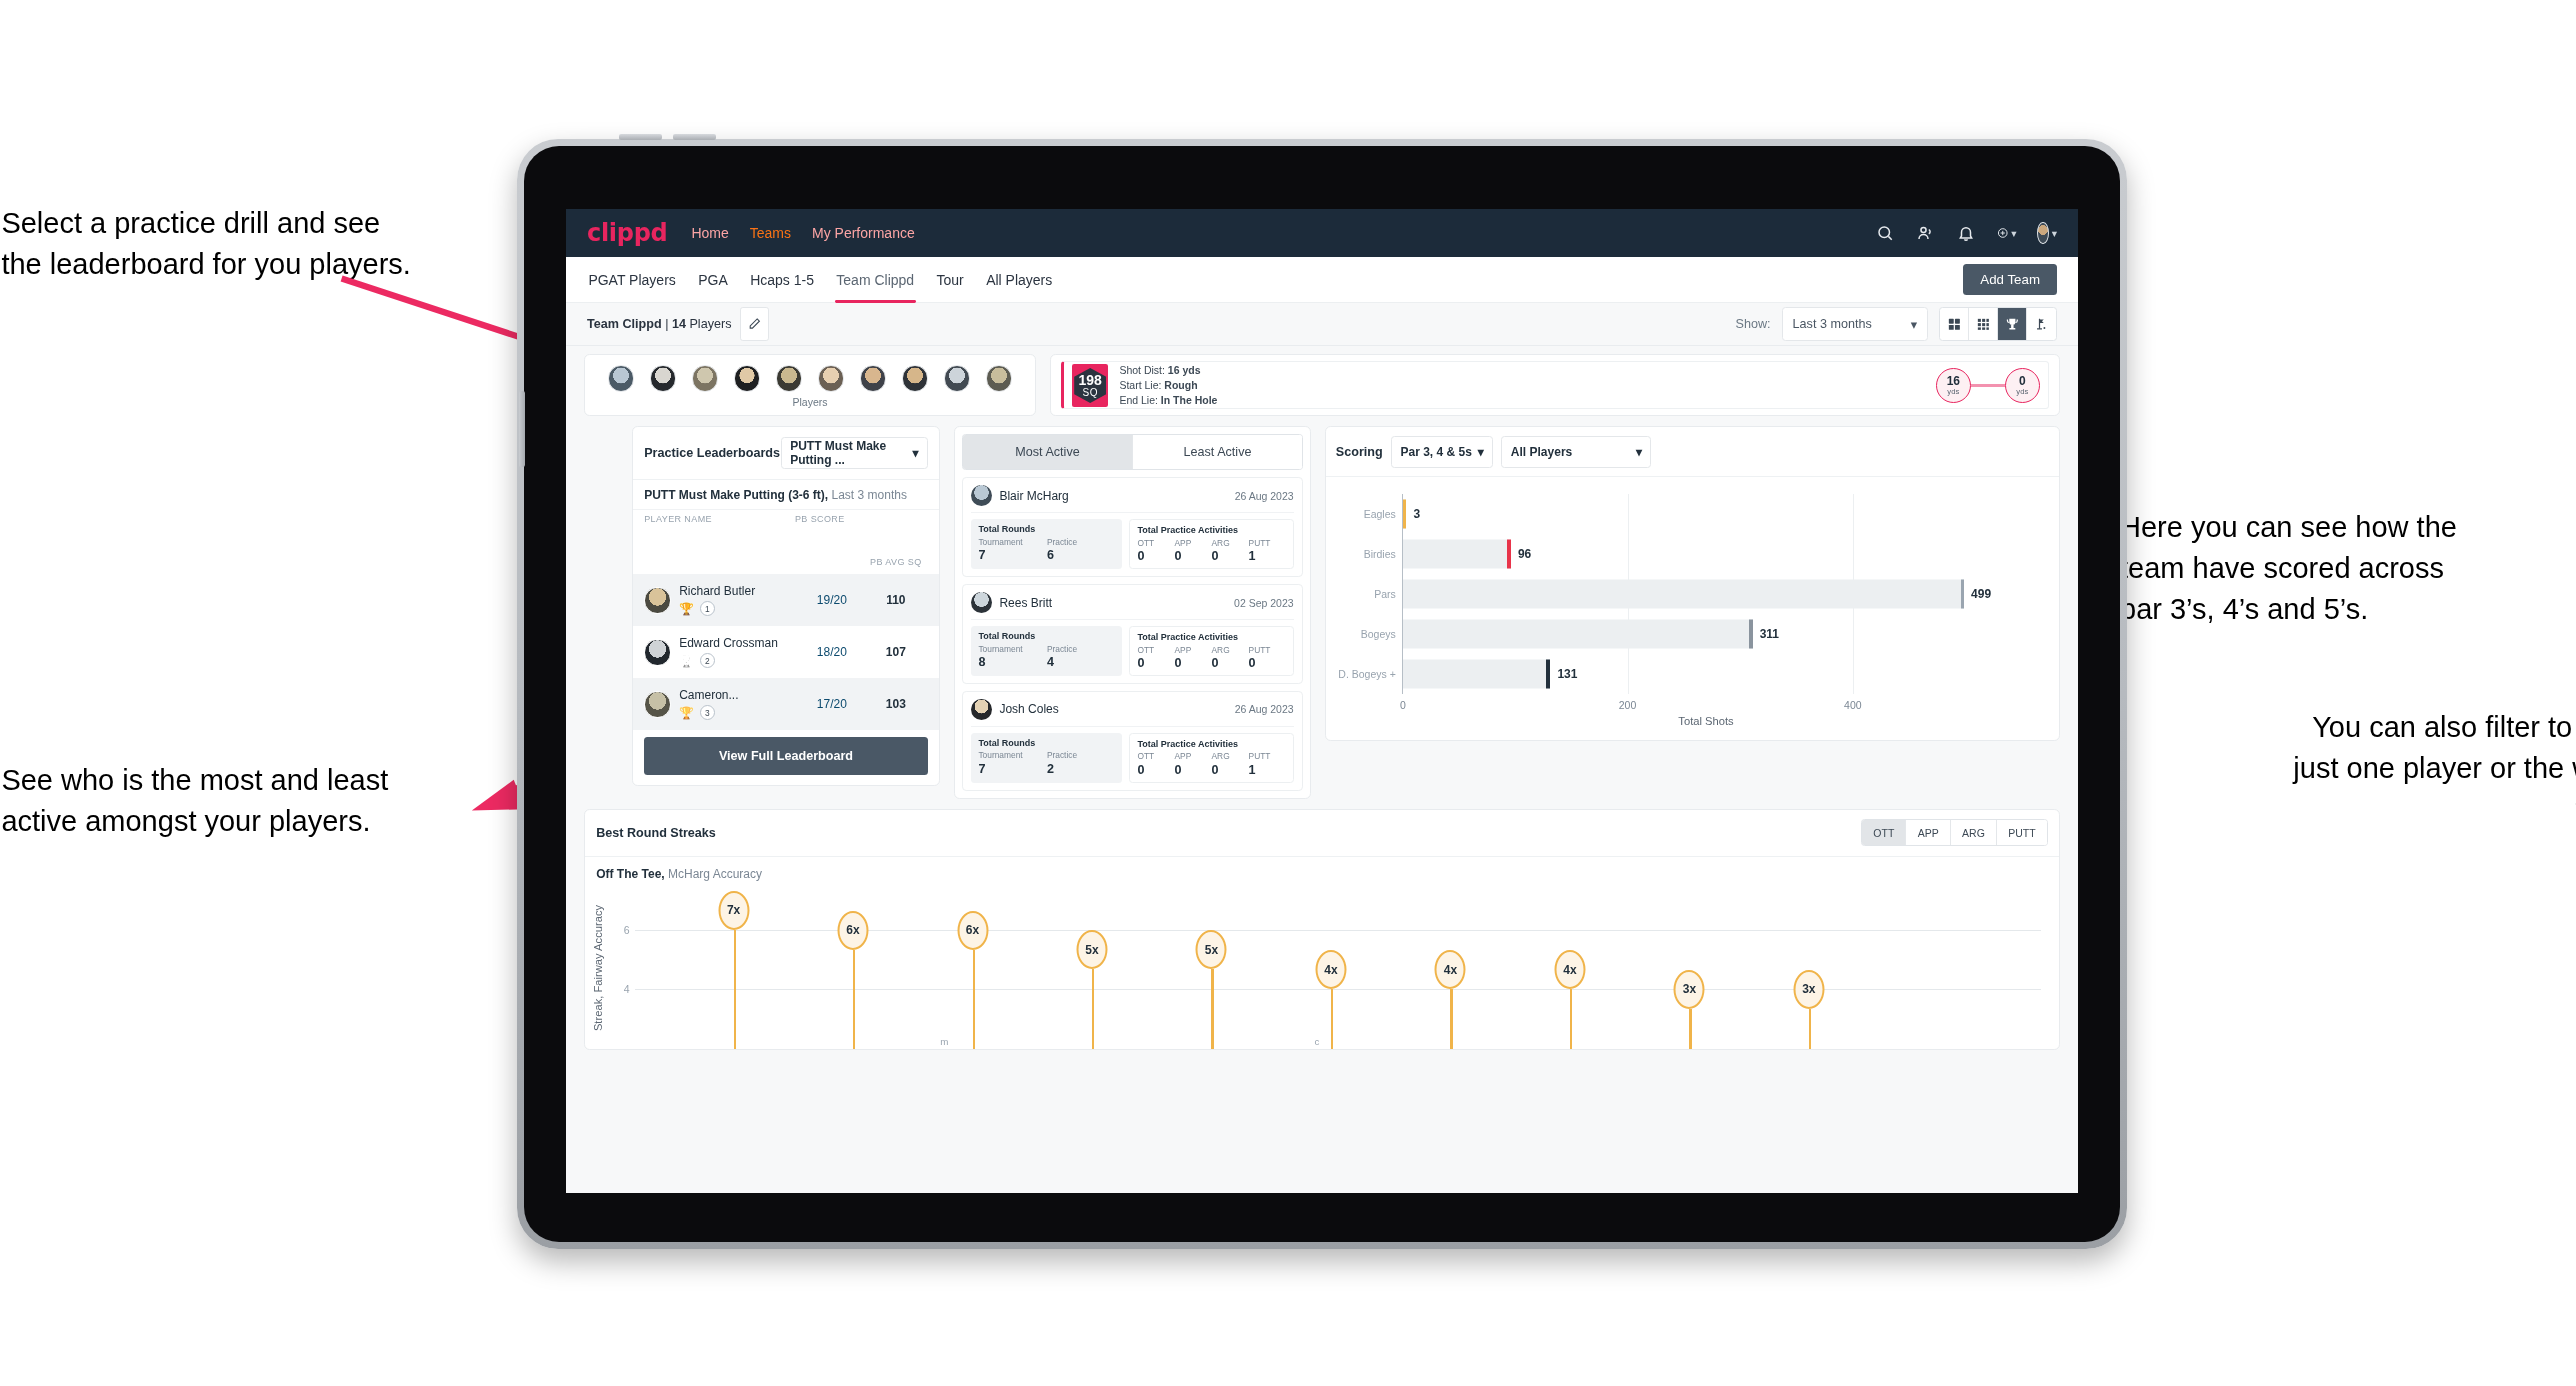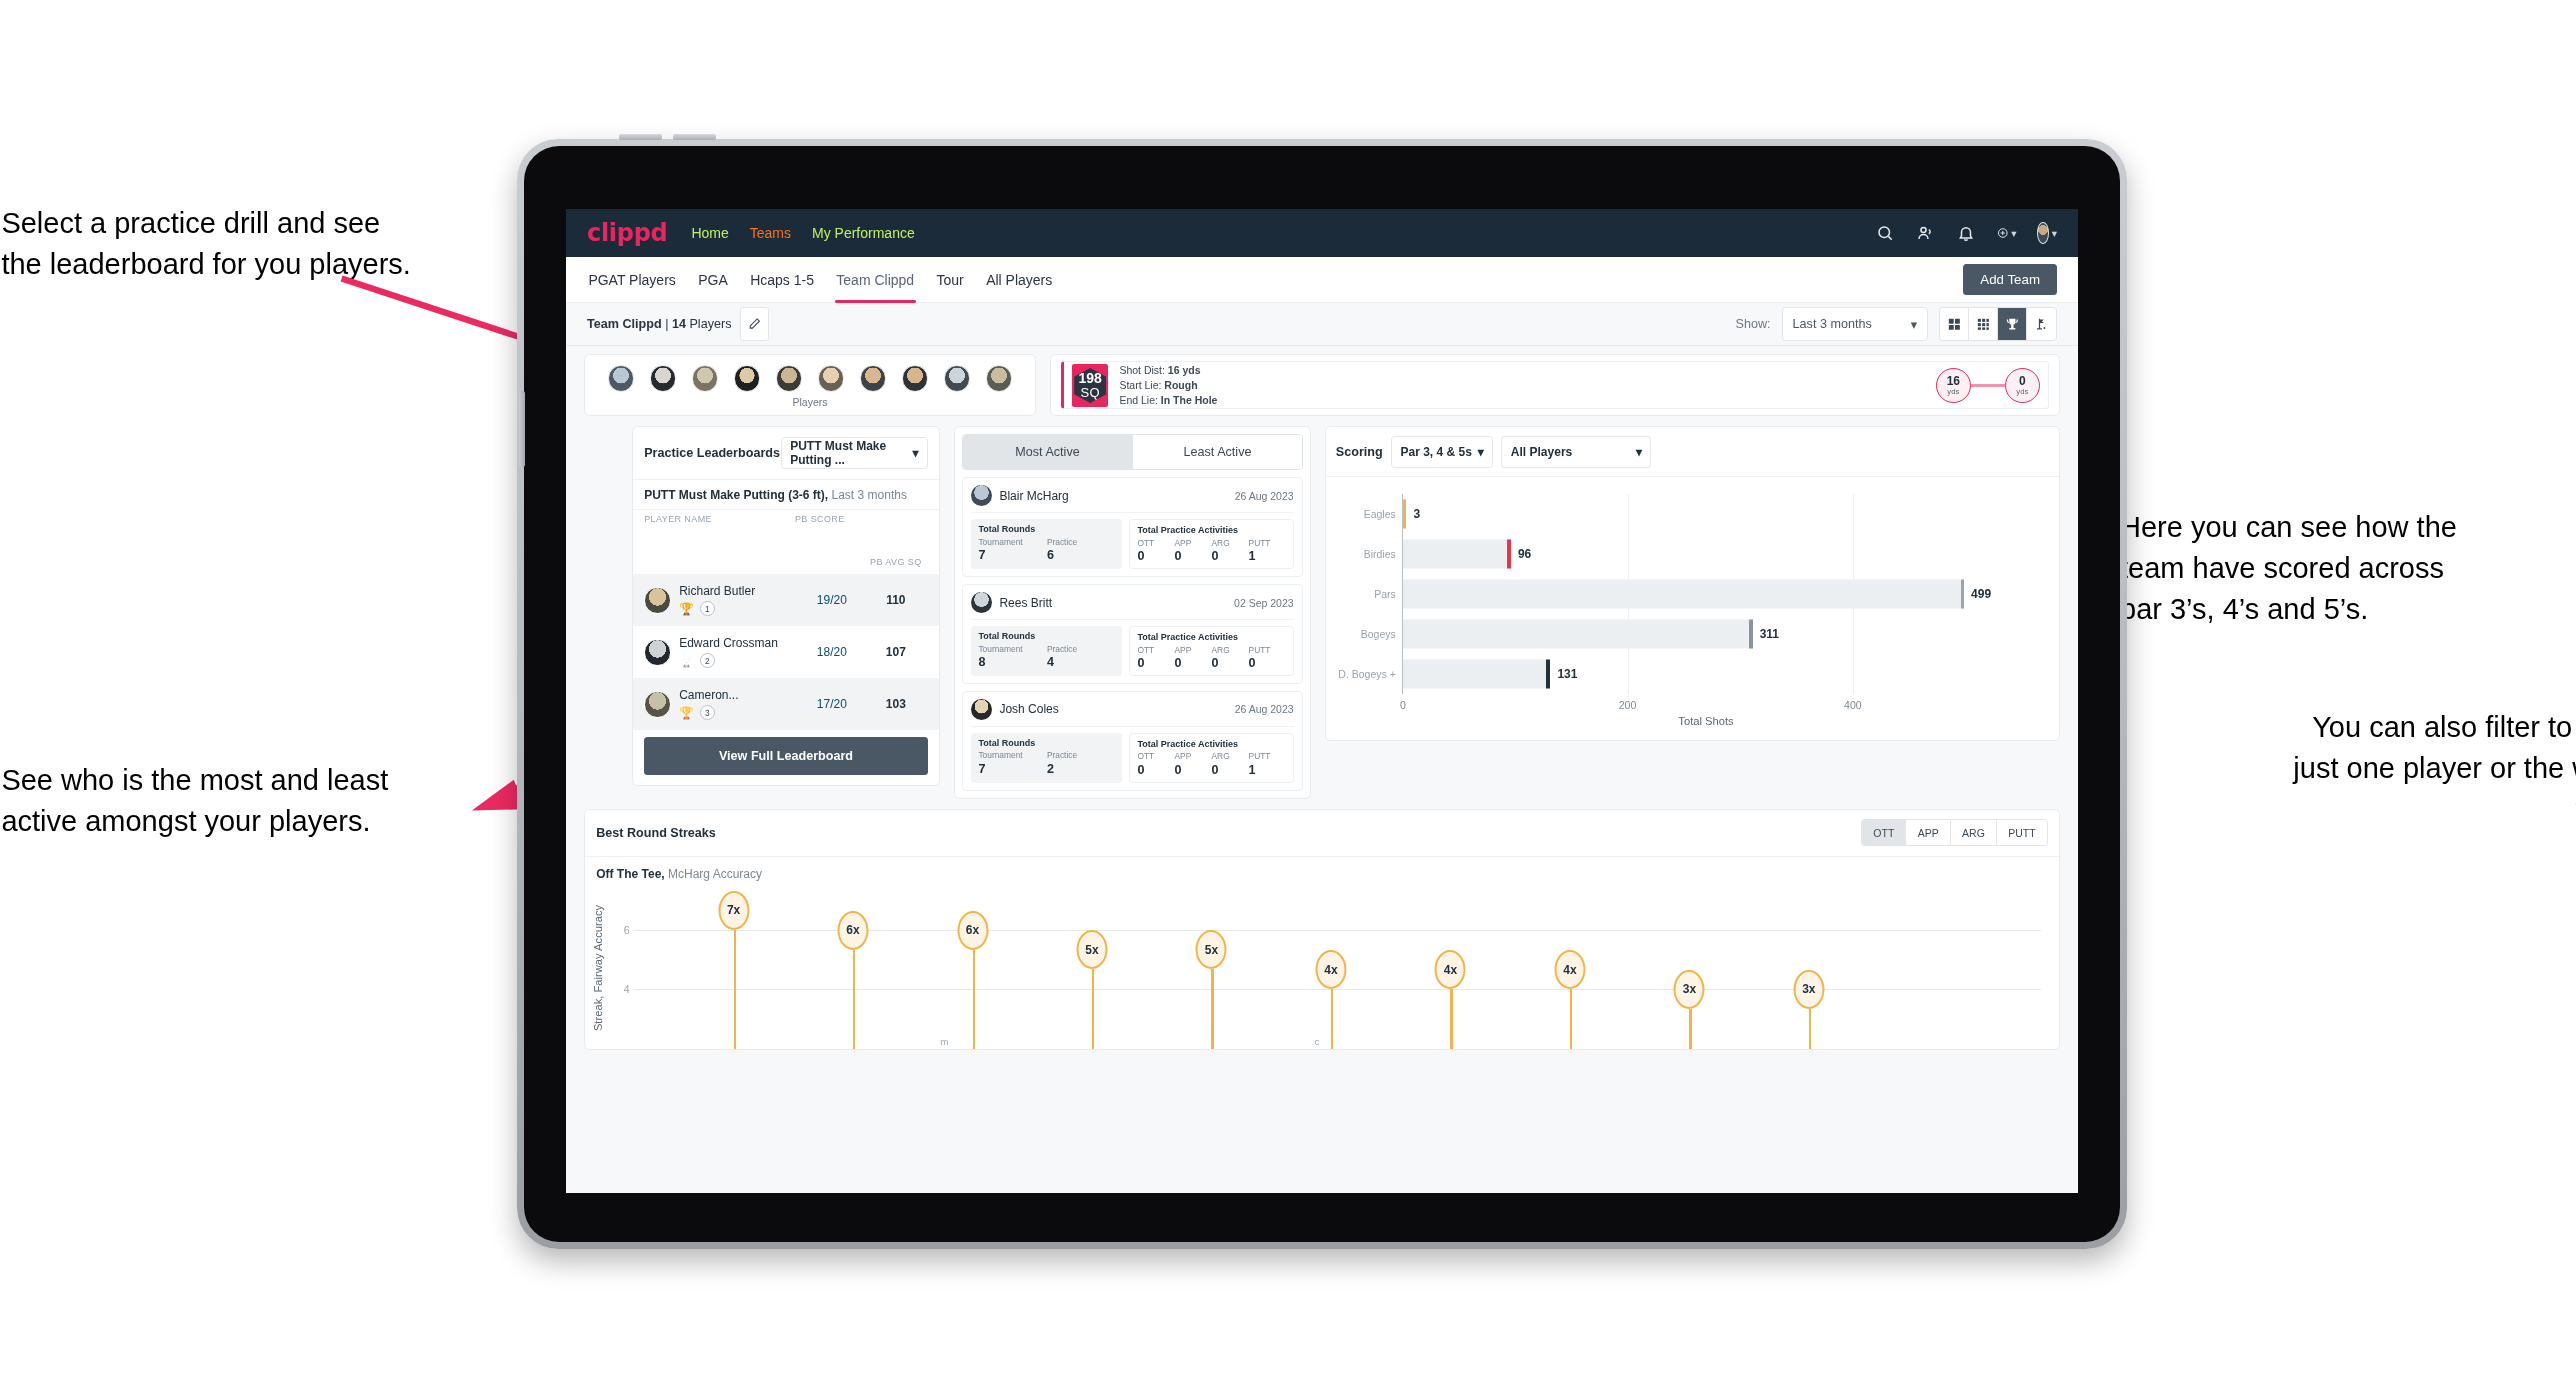--- a/index.html
+++ b/index.html
@@ -70,21 +70,21 @@
     height: 48px; background: #1c2b3a;
     display: flex; align-items: center;
     padding: 0 21px;
   }
   #logo {
     color: #e8255f; font-size: 24px; font-weight: 700;
     letter-spacing: -0.3px; margin-right: 24px;
     font-family: "DejaVu Sans", sans-serif;
   }
   .navlink {
-    color: #bef264; font-size: 14px; margin-right: 21px;
+    color: #fca5a5; font-size: 14px; margin-right: 21px;
     cursor: pointer;
   }
   .navlink.dim { color: #f97316; }
   #nav-icons { margin-left: auto; display: flex; align-items: center; gap: 21px; }
   .nav-ico { width: 19.6px; height: 19.6px; color: #e6eaee; display:flex; align-items:center; justify-content:center; cursor:pointer; }
   .nav-ico svg { width: 18px; height: 18px; }
   .chev-small { font-size: 10.5px; color: #cdd5dc; margin-left: 2.8px; }
   #avatar-nav {
     width: 22.4px; height: 22.4px; border-radius: 50%;
     background: radial-gradient(circle at 50% 35%, #cba87e 0 34%, #3d4a56 35% 100%);
@@ -170,21 +170,21 @@
     width: 36px; height: 43px; background: #e8255f; border-radius: 2.1px;
     display:flex; align-items:center; justify-content:center; position: relative;
   }
   #sq-hex {
     width: 32px; height: 35px; background: #2b3440;
     clip-path: polygon(50% 0, 100% 25%, 100% 75%, 50% 100%, 0 75%, 0 25%);
     display:flex; flex-direction: column; align-items:center; justify-content:center;
     color: #fff;
   }
   #sq-hex .n { font-size: 14px; font-weight: 700; line-height: 1; }
-  #sq-hex .u { font-size: 13px; letter-spacing: 0.4px; }
+  #sq-hex .u { font-size: 10px; letter-spacing: 0.4px; }
   #shot-lines { font-size: 10.5px; color: #3c4854; line-height: 1.42; }
   #shot-lines b { font-weight: 700; }
   #shot-dist { margin-left: auto; display: flex; align-items: center; }
   .ycirc {
     width: 35px; height: 35px; border-radius: 50%;
     border: 1.4px solid #e8255f; background: #fdf0f3;
     display: flex; flex-direction: column; align-items: center; justify-content: center;
   }
   .ycirc .n { font-size: 12px; font-weight: 700; color: #22303c; line-height: 1; }
   .ycirc .u { font-size: 7.7px; color: #5b6672; }

